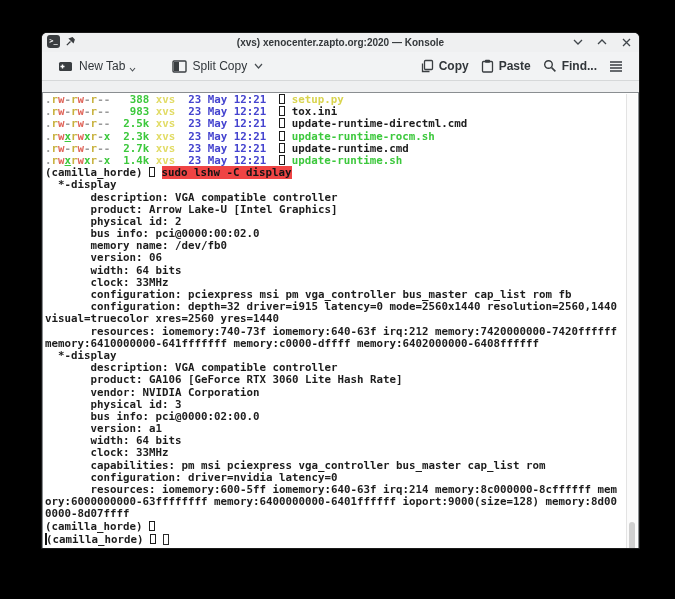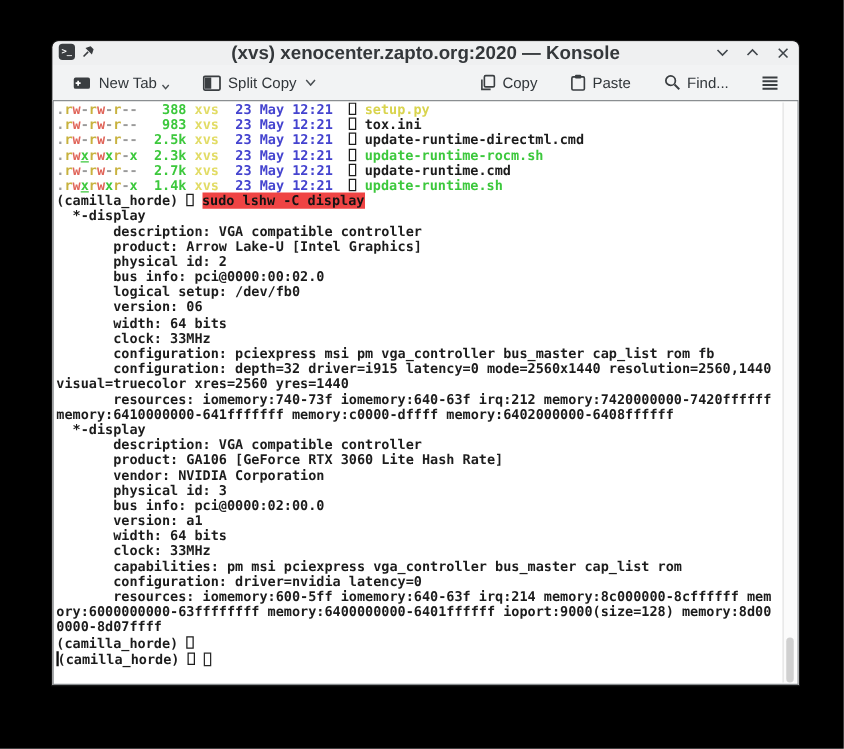--- a/index.html
+++ b/index.html
@@ -19,42 +19,42 @@
     background:#eff0f1;display:flex;align-items:center;
   }
   .titlebar-left{position:absolute;left:5px;top:2px;display:flex;align-items:center;gap:5px;}
   .app-icon{
     width:13px;height:13px;background:#3a3d40;border-radius:3px;
     color:#fff;font-family:"DejaVu Sans Mono", monospace;font-size:7px;font-weight:bold;
     display:flex;align-items:center;justify-content:center;line-height:1;
   }
   .pin-icon{width:11px;height:11px;}
   .title-text{
-    width:100%;text-align:center;font-size:15px;color:#34383b;font-weight:bold;
+    width:100%;text-align:center;font-size:10px;color:#34383b;font-weight:bold;
   }
   .win-controls{position:absolute;right:7px;top:3px;display:flex;gap:12px;align-items:center;}
   .win-btn{width:12px;height:12px;display:flex;align-items:center;justify-content:center;cursor:default;}
   .win-btn svg{display:block;}
   
   .toolbar{
     position:absolute;left:0;top:19px;right:0;height:28px;background:#f2f3f4;
     display:flex;align-items:center;border-bottom:1px solid #d6d8d9;
   }
   .tb-btn{
     display:flex;align-items:center;gap:5px;padding:4px 6px;border-radius:3px;
     color:#31363a;font-size:12px;cursor:default;
   }
-  .tb-left{display:flex;align-items:center;margin-left:10px;gap:14px;}
-  .tb-right{display:flex;align-items:center;margin-left:auto;margin-right:10px;gap:14px;}
+  .tb-left{display:flex;align-items:center;margin-left:10px;gap:24px;}
+  .tb-right{display:flex;align-items:center;margin-left:auto;margin-right:10px;gap:0;font-weight:bold;}
   .tb-caret{margin-left:2px;display:flex;align-items:center;}
   .tb-caret.drop{margin-top:7px;margin-left:-1px;}
   .icon16{display:block;}
   
   .terminal{
-    position:absolute;left:0;top:47px;width:597px;height:468px;
+    position:absolute;left:0;top:59px;width:597px;height:468px;
     background:#ffffff;border:1px solid #8a8e91;box-sizing:border-box;
   }
   .term-text{
     position:absolute;left:2px;top:1px;right:12px;bottom:0;overflow:hidden;
     font-family:"DejaVu Sans Mono", monospace;font-size:10.8px;font-weight:bold;
   }
   .tline{white-space:pre;height:12.2px;line-height:12.2px;}
   .df{color:#1c1c1c}
   .gy{color:#9a9a9a}
   .y{color:#c8b23e}
@@ -187,21 +187,21 @@
         <div class="tline"><span class="gy">.</span><span class="y">r</span><span class="rd">w</span><span class="gy">-</span><span class="y">r</span><span class="rd">w</span><span class="gy">-</span><span class="y">r</span><span class="gy">--</span><span class="gn">  2.5k</span><span class="df"> </span><span class="ow">xvs</span><span class="df">  </span><span class="bl">23 May 12:21</span><span class="df">  </span><span class="tofu df"></span><span class="df"> </span><span class="df">update-runtime-directml.cmd</span></div>
         <div class="tline"><span class="gy">.</span><span class="y">r</span><span class="rd">w</span><span class="gnu">x</span><span class="y">r</span><span class="rd">w</span><span class="gn">x</span><span class="y">r</span><span class="gy">-</span><span class="gn">x</span><span class="gn">  2.3k</span><span class="df"> </span><span class="ow">xvs</span><span class="df">  </span><span class="bl">23 May 12:21</span><span class="df">  </span><span class="tofu gn"></span><span class="df"> </span><span class="gn">update-runtime-rocm.sh</span></div>
         <div class="tline"><span class="gy">.</span><span class="y">r</span><span class="rd">w</span><span class="gy">-</span><span class="y">r</span><span class="rd">w</span><span class="gy">-</span><span class="y">r</span><span class="gy">--</span><span class="gn">  2.7k</span><span class="df"> </span><span class="ow">xvs</span><span class="df">  </span><span class="bl">23 May 12:21</span><span class="df">  </span><span class="tofu df"></span><span class="df"> </span><span class="df">update-runtime.cmd</span></div>
         <div class="tline"><span class="gy">.</span><span class="y">r</span><span class="rd">w</span><span class="gnu">x</span><span class="y">r</span><span class="rd">w</span><span class="gn">x</span><span class="y">r</span><span class="gy">-</span><span class="gn">x</span><span class="gn">  1.4k</span><span class="df"> </span><span class="ow">xvs</span><span class="df">  </span><span class="bl">23 May 12:21</span><span class="df">  </span><span class="tofu gn"></span><span class="df"> </span><span class="gn">update-runtime.sh</span></div>
         <div class="tline"><span class="df">(camilla_horde) </span><span class="tofu df"></span><span class="df"> </span><span class="hl">sudo lshw -C display</span></div>
         <div class="tline"><span class="df">  *-display</span></div>
         <div class="tline"><span class="df">       description: VGA compatible controller</span></div>
         <div class="tline"><span class="df">       product: Arrow Lake-U [Intel Graphics]</span></div>
         <div class="tline"><span class="df">       physical id: 2</span></div>
         <div class="tline"><span class="df">       bus info: pci@0000:00:02.0</span></div>
-        <div class="tline"><span class="df">       logical setup: /dev/fb0</span></div>
+        <div class="tline"><span class="df">       memory name: /dev/fb0</span></div>
         <div class="tline"><span class="df">       version: 06</span></div>
         <div class="tline"><span class="df">       width: 64 bits</span></div>
         <div class="tline"><span class="df">       clock: 33MHz</span></div>
         <div class="tline"><span class="df">       configuration: pciexpress msi pm vga_controller bus_master cap_list rom fb</span></div>
         <div class="tline"><span class="df">       configuration: depth=32 driver=i915 latency=0 mode=2560x1440 resolution=2560,1440</span></div>
         <div class="tline"><span class="df">visual=truecolor xres=2560 yres=1440</span></div>
         <div class="tline"><span class="df">       resources: iomemory:740-73f iomemory:640-63f irq:212 memory:7420000000-7420ffffff</span></div>
         <div class="tline"><span class="df">memory:6410000000-641fffffff memory:c0000-dffff memory:6402000000-6408ffffff</span></div>
         <div class="tline"><span class="df">  *-display</span></div>
         <div class="tline"><span class="df">       description: VGA compatible controller</span></div>

